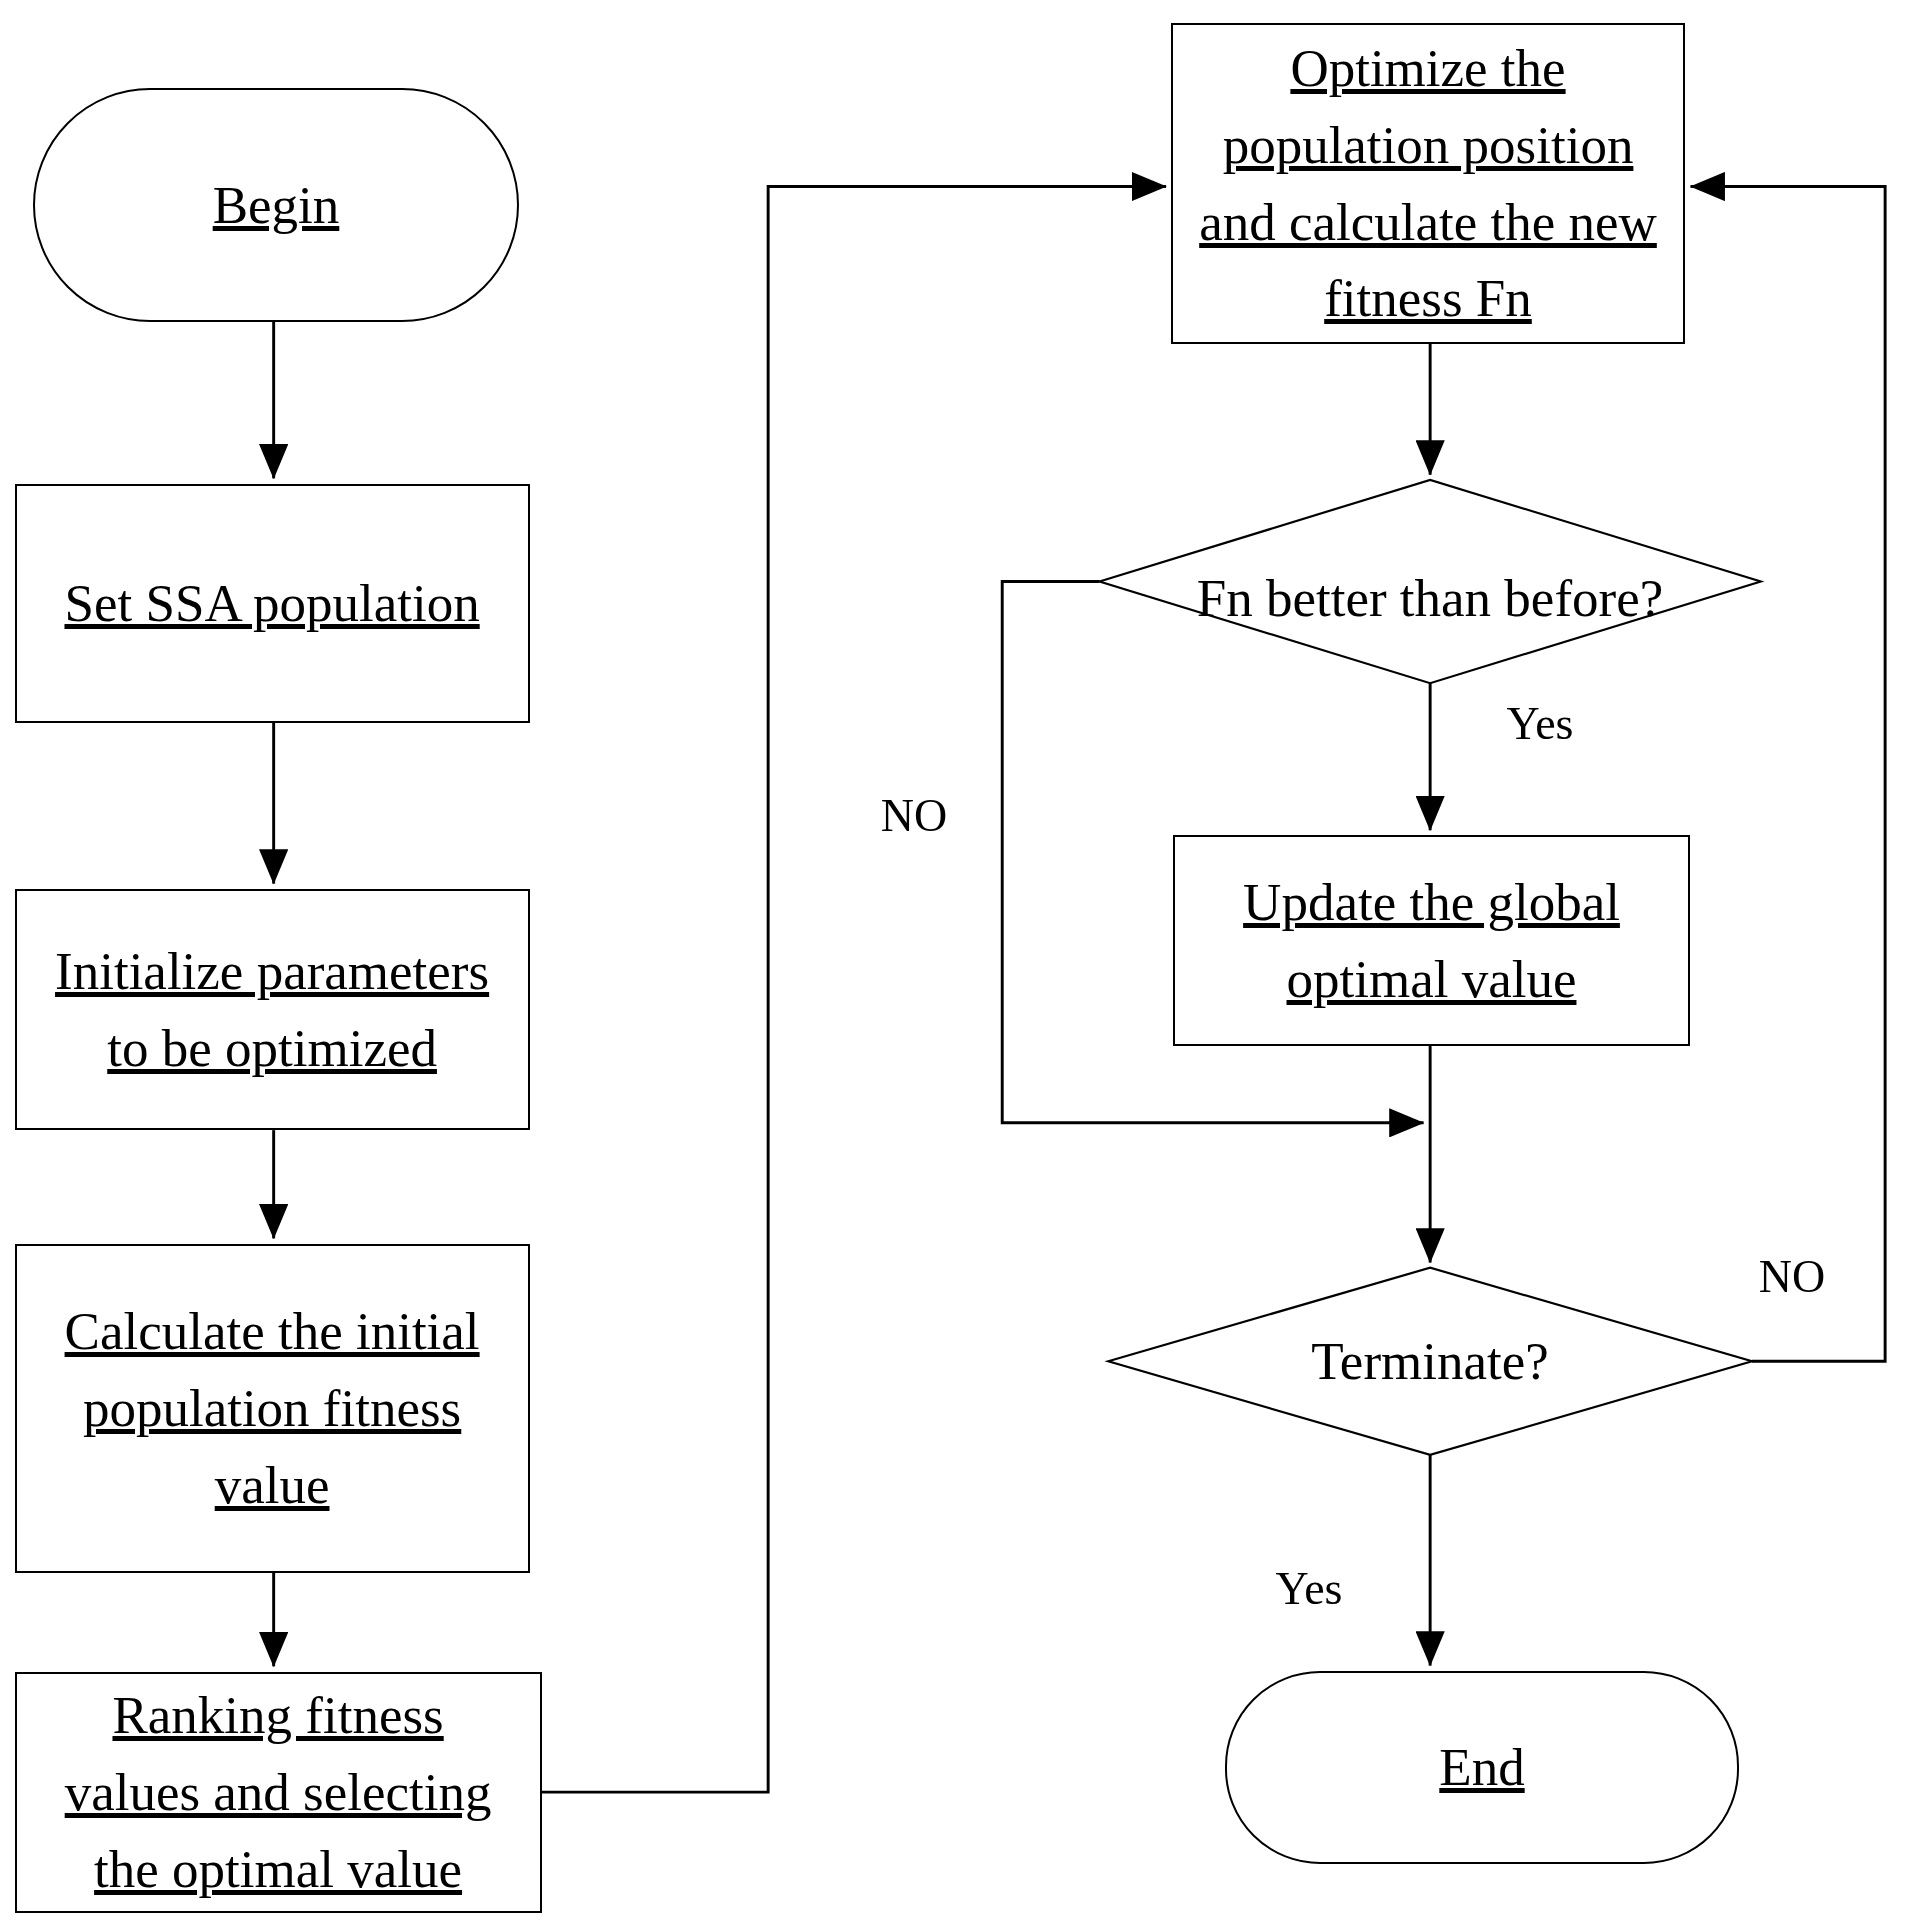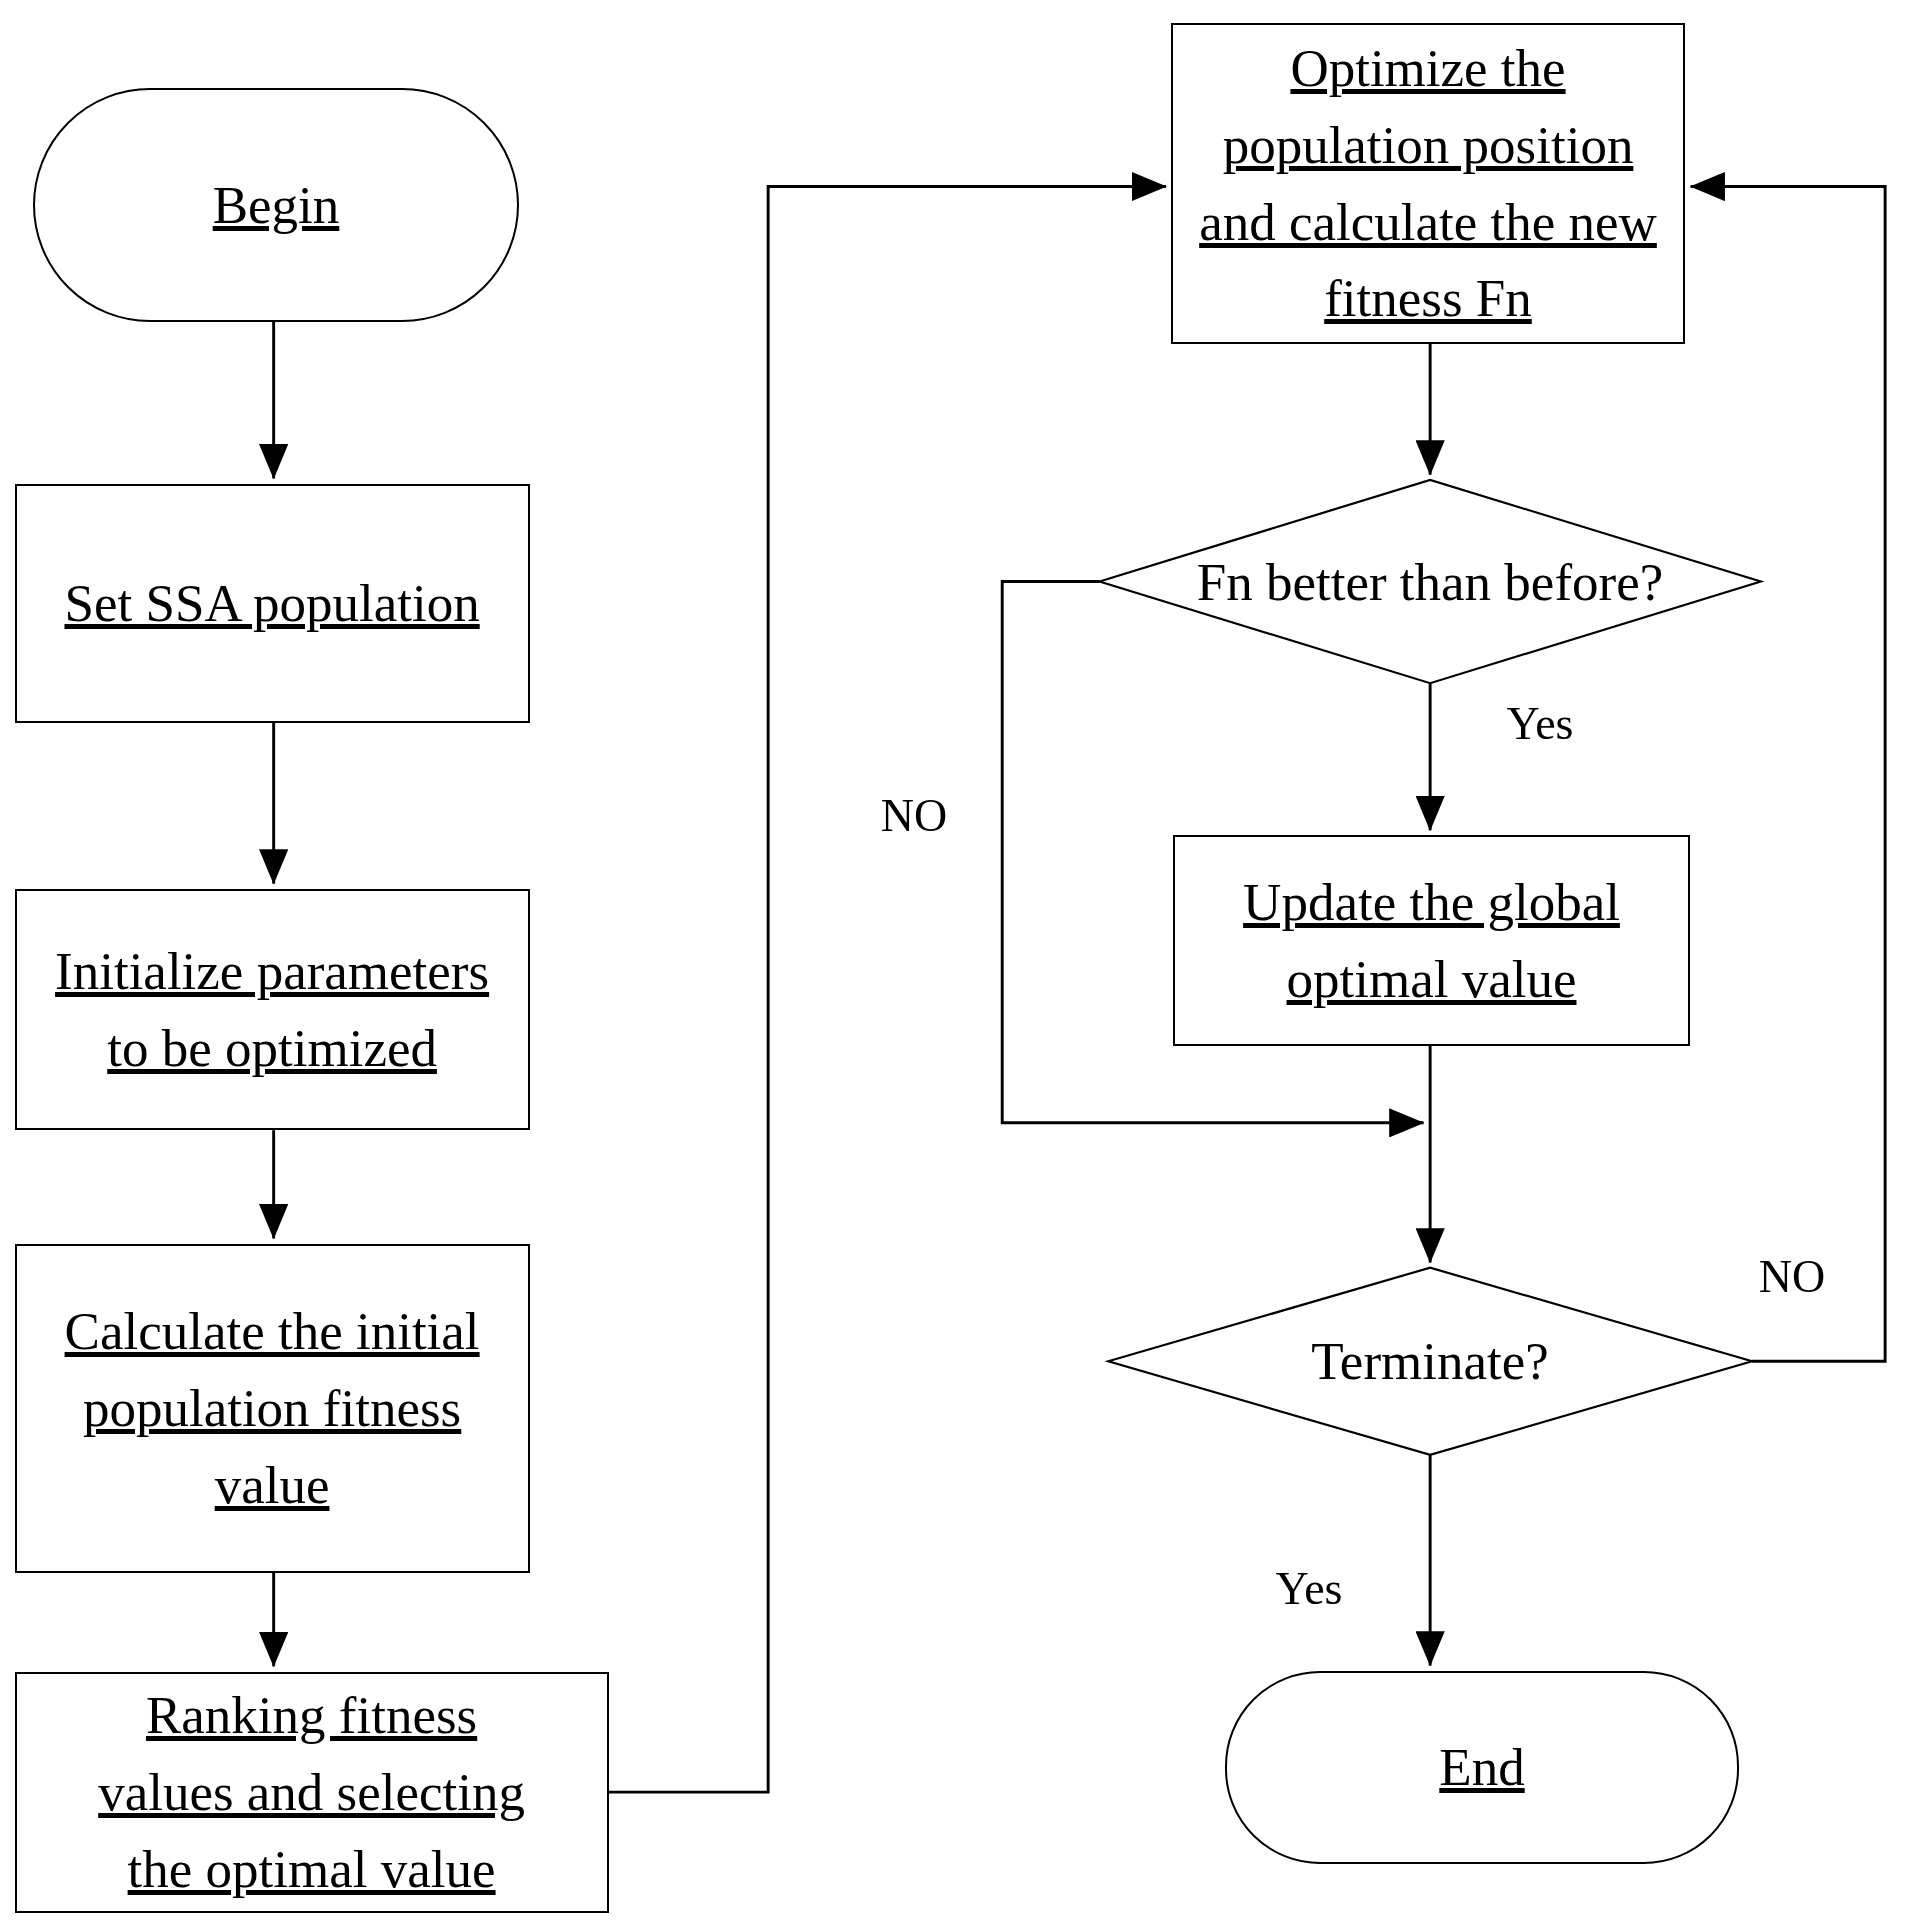--- a/index.html
+++ b/index.html
@@ -52,26 +52,26 @@
     font-size: 53px;
     line-height: 1.3;
     text-align: center;
     white-space: pre-line;
   }
   
   #node-begin          { left: 33px;   top: 88px;  width: 486px; height: 234px; border-radius: 121px; }
   #node-set-ssa        { left: 14.6px;   top: 484px;  width: 515px; height: 239px; }
   #node-initialize     { left: 14.6px;   top: 889px; width: 515px; height: 241px; }
   #node-calculate      { left: 14.6px;   top: 1244px; width: 515px; height: 329px; }
-  #node-ranking        { left: 14.6px;   top: 1672px; width: 594px; height: 241px; }
+  #node-ranking        { left: 14.6px;   top: 1672px; width: 527px; height: 241px; }
   
   #node-optimize       { left: 1171px; top: 23px;   width: 514px; height: 321px; }
   #node-update         { left: 1173px; top: 835px; width: 517px; height: 211px; }
   #node-end            { left: 1225px; top: 1671px; width: 514px; height: 193px; border-radius: 95px; }
-  #label-fn-question   { left: 1430px; top: 582px;  width: 622px; }
+  #label-fn-question   { left: 1430px; top: 598px;  width: 622px; }
   #label-term-question { left: 1430px; top: 1361px; width: 585px; }
   #label-fn-yes        { left: 1540px; top: 724px;  }
   #label-fn-no         { left: 914px; top: 816px; }
   #label-term-no       { left: 1792px; top: 1277px; }
   #label-term-yes      { left: 1309px; top: 1589px; }
 </style>
 </head>
 <body>
 
 <div id="canvas">

